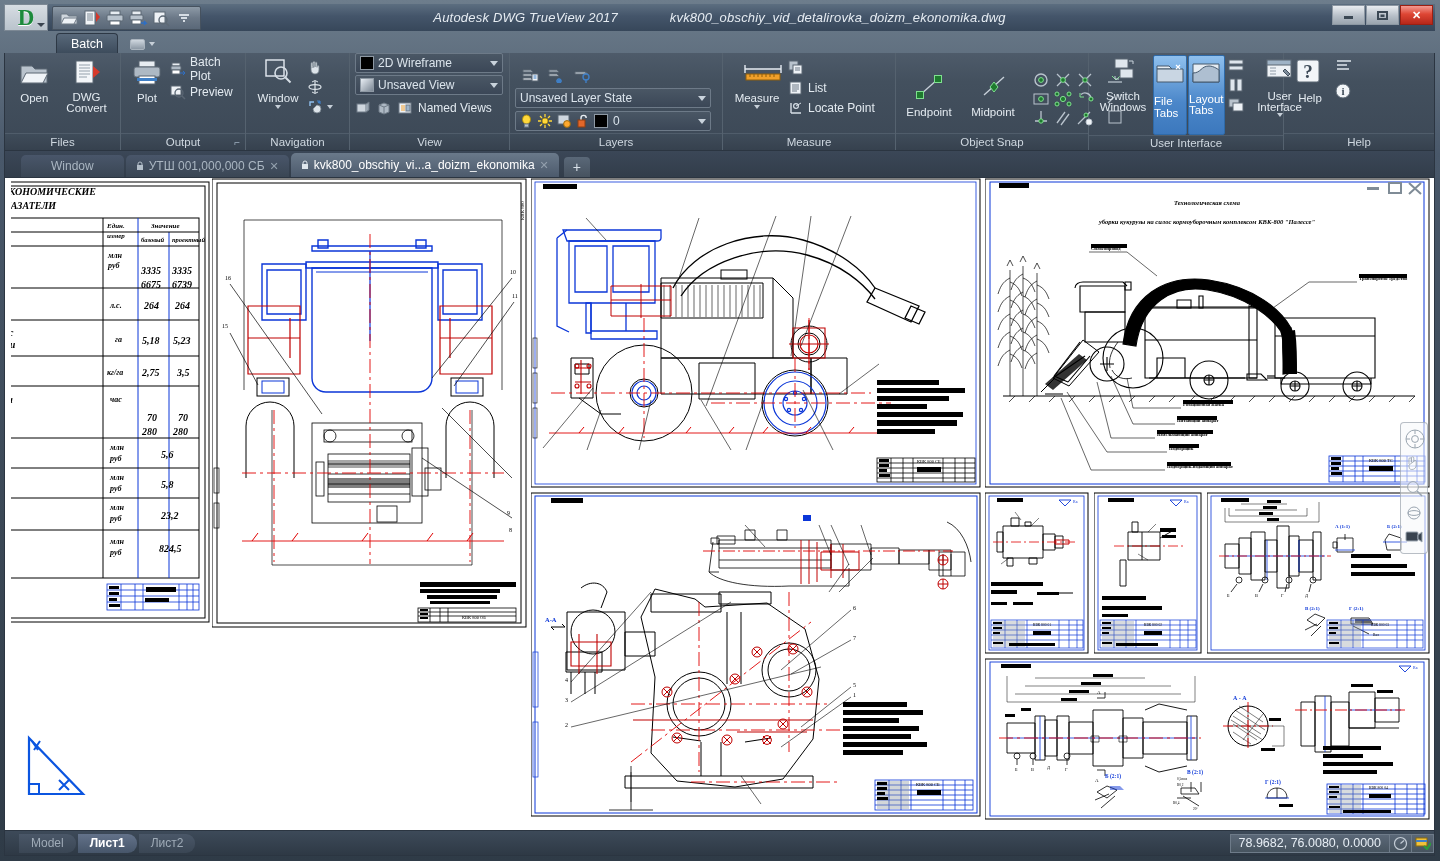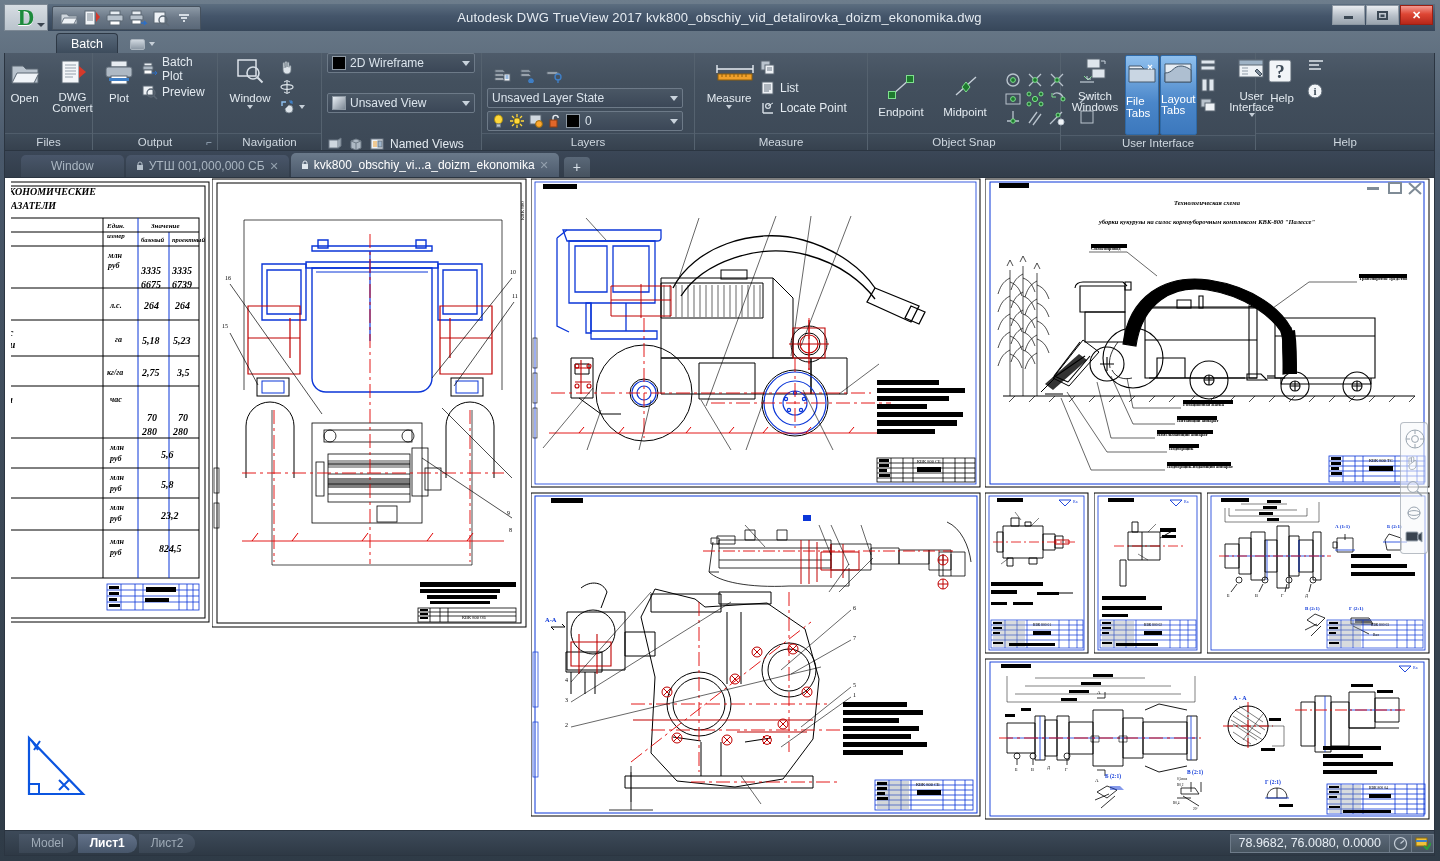--- a/index.html
+++ b/index.html
@@ -42,21 +42,21 @@
     background: linear-gradient(#8d9aa7,#6b7887 50%,#5a6878);
     border:1px solid #46525f; border-radius:2px 2px 0 0;
     display:flex; align-items:center; gap:3px; padding:0 6px;
   }
   .qat .ic { width:20px;height:18px;position:relative;display:block; }
   .title-txt {
     position:absolute; left:0; right:0; text-align:center;
     color:#e6ecf2; font-size:13px; letter-spacing:.2px;
     pointer-events:none;
   }
-  .title-txt span { margin:0 0; }
+  .title-txt span { margin:0 24px;font-style:italic; }
   .wbtns { position:absolute; right:2px; top:1px; display:flex; gap:1px; }
   .wbtn {
     width:33px;height:20px;border:1px solid #8c97a2;
     background:linear-gradient(#e9edf1,#b7bfc8 55%,#9aa4ae);
     display:flex;align-items:center;justify-content:center;
     color:#32414e;font-size:11px;
   }
   .wbtn.close{
     background:linear-gradient(#f39b92,#de4634 45%,#b6271a);
     border-color:#9b2013;color:#fff;font-weight:bold;
@@ -284,21 +284,21 @@
       <span>Batch</span>
     </div>
     <div class="minitab">
       <span class="box"></span>
       <span class="tri-d"></span>
     </div>
   </div>
 
   <div class="ribbon">
 
-    <div class="panel" style="width:88px">
+    <div class="panel" style="width:116px">
       <div class="panel-body" style="justify-content:center;gap:6px">
         <div class="bigbtn">
           <span class="icon32">
             <svg width="32" height="30" viewBox="0 0 32 30">
               <path d="M3 8h11l3 3h12v14H3z" fill="#b9c3cd" stroke="#5a6673"></path>
               <path d="M3 25l5-10h22l-5 10z" fill="#f0f4f8" stroke="#5a6673"></path>
             </svg>
           </span>
           <span class="lbl">Open</span>
         </div>
@@ -407,21 +407,21 @@
             <span class="tri-d"></span>
           </div>
         </div>
       </div>
       <div class="panel-title">
           <span>Navigation</span>
         </div>
     </div>
 
     <div class="panel" style="width:160px">
-      <div class="panel-body" style="flex-direction:column;gap:20px;padding-top:0">
+      <div class="panel-body" style="flex-direction:column;gap:2px;padding-top:0">
         <div class="combo" style="width:148px">
           <span class="sw"></span>
           <span>2D Wireframe</span>
           <span class="arrow"></span>
         </div>
         <div class="combo" style="width:148px">
           <span class="sw" style="background:linear-gradient(135deg,#e8eef4,#7b8794)"></span>
           <span>Unsaved View</span>
           <span class="arrow"></span>
         </div>

